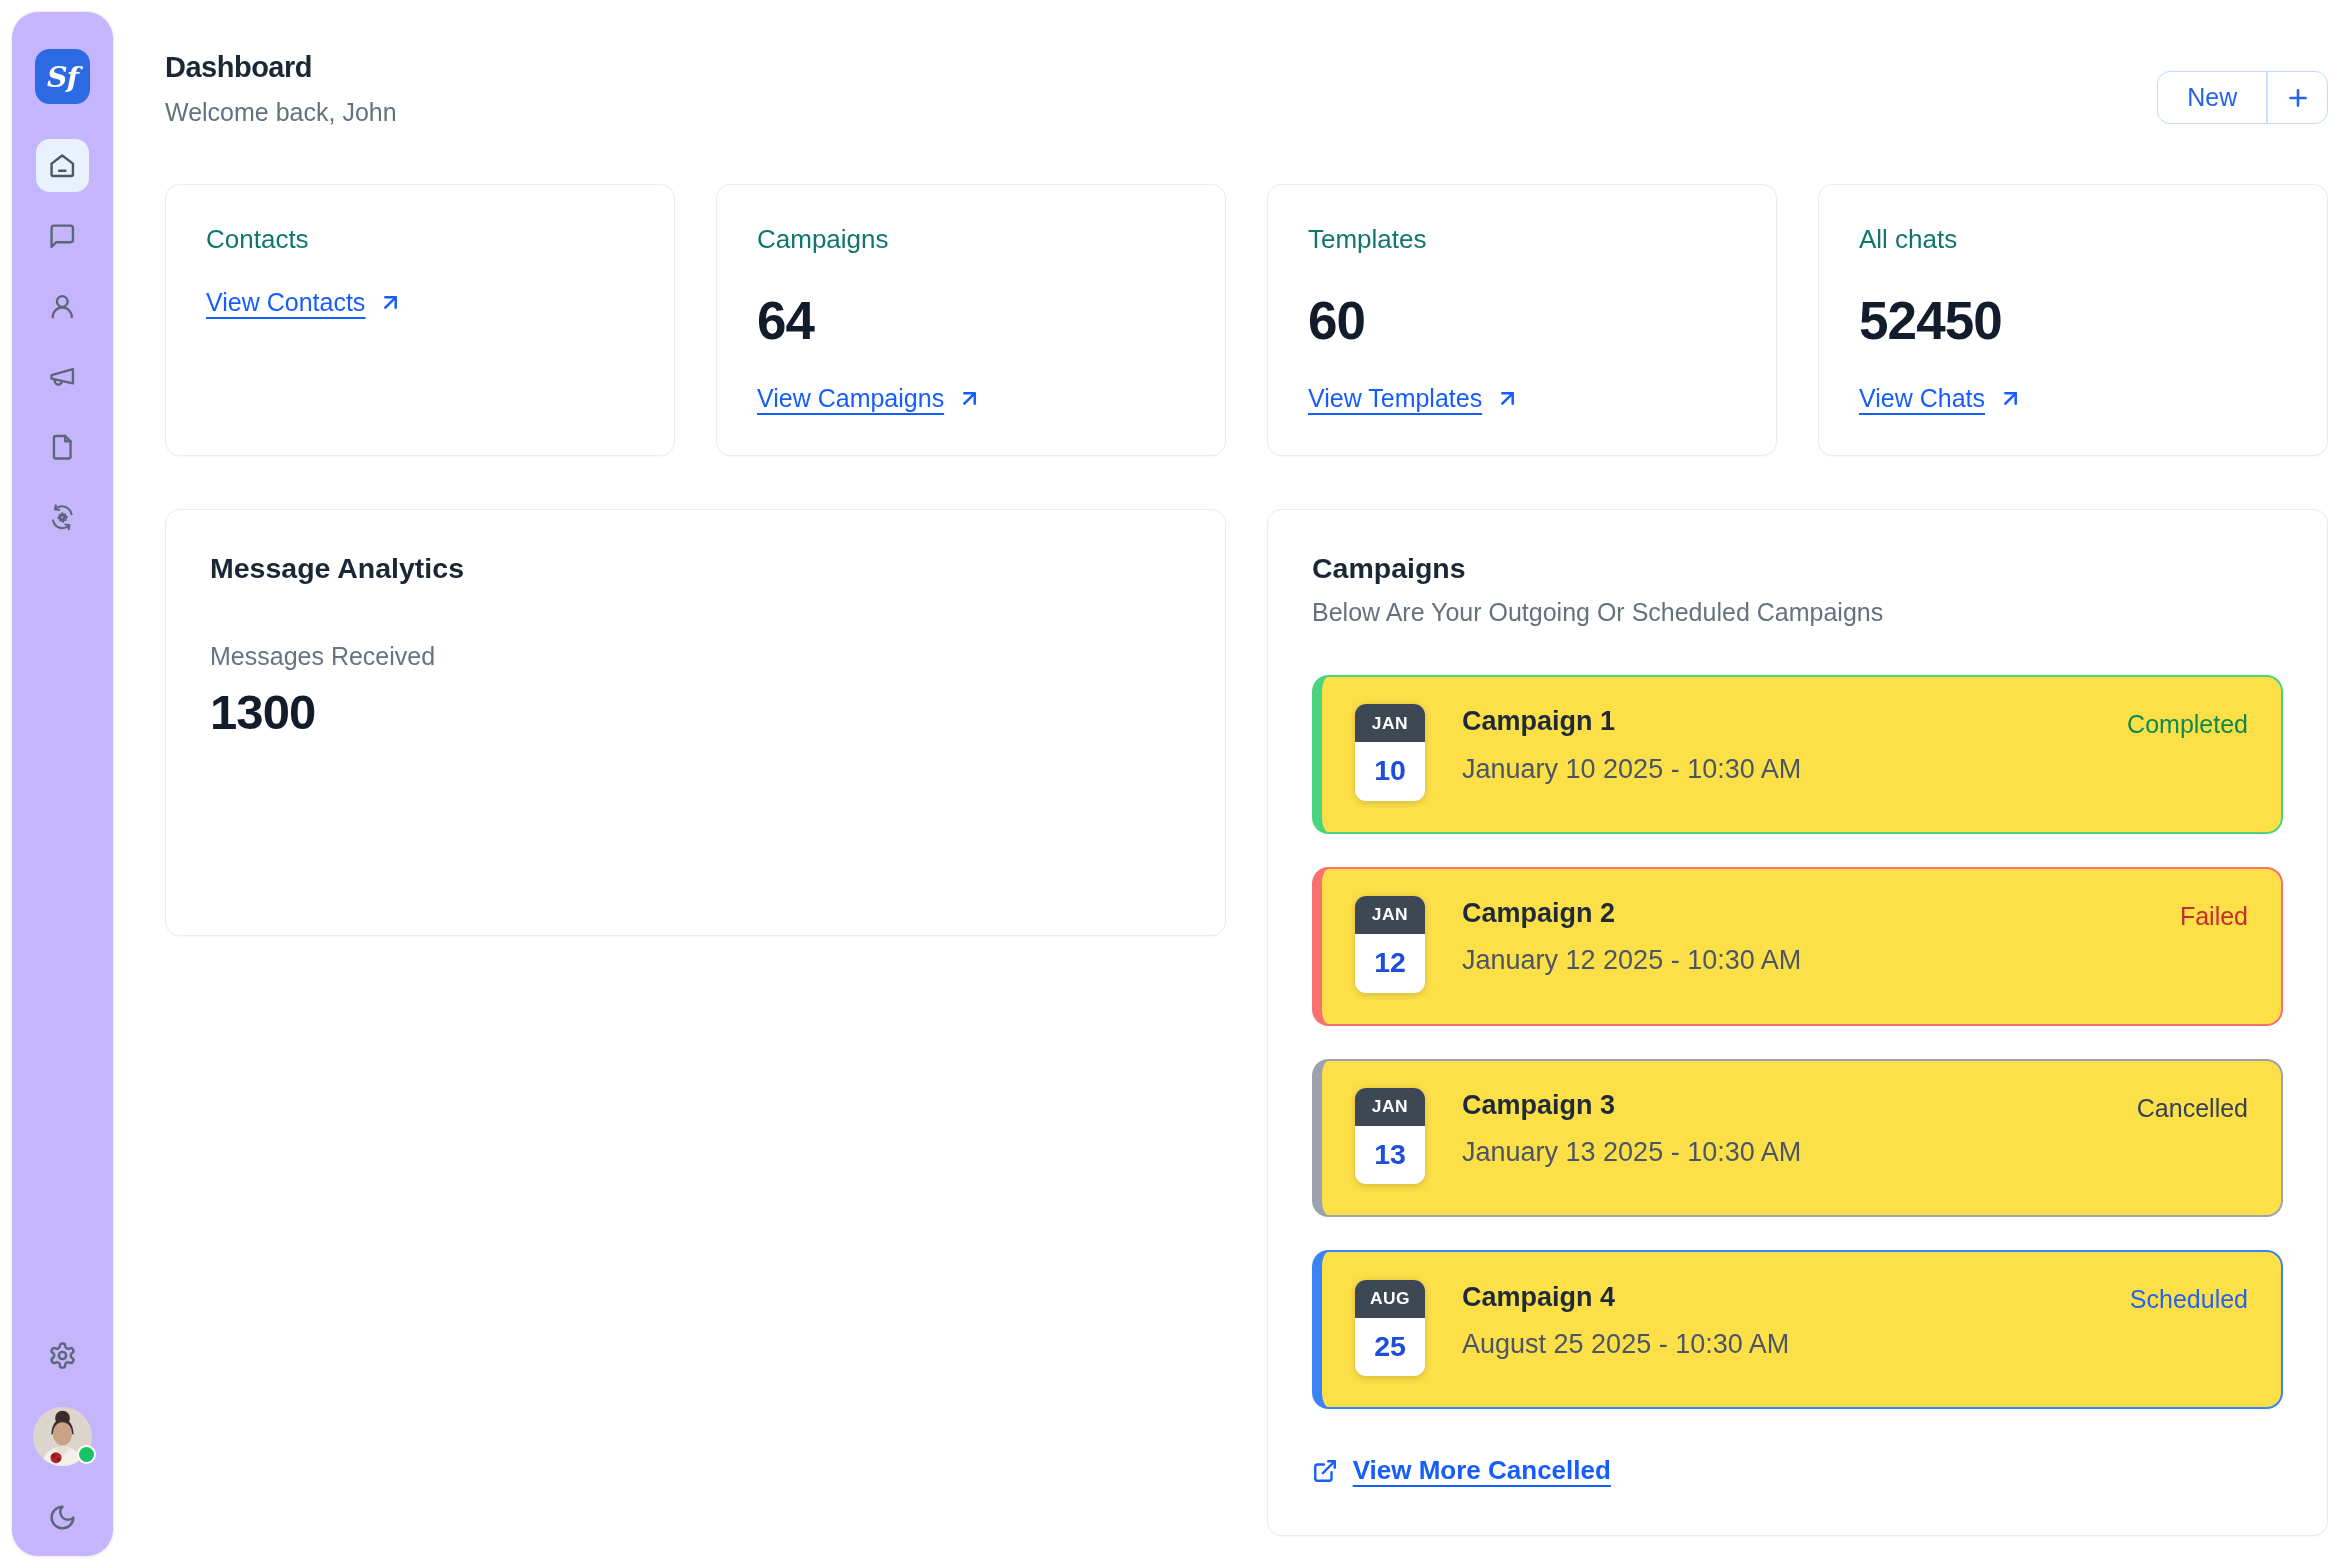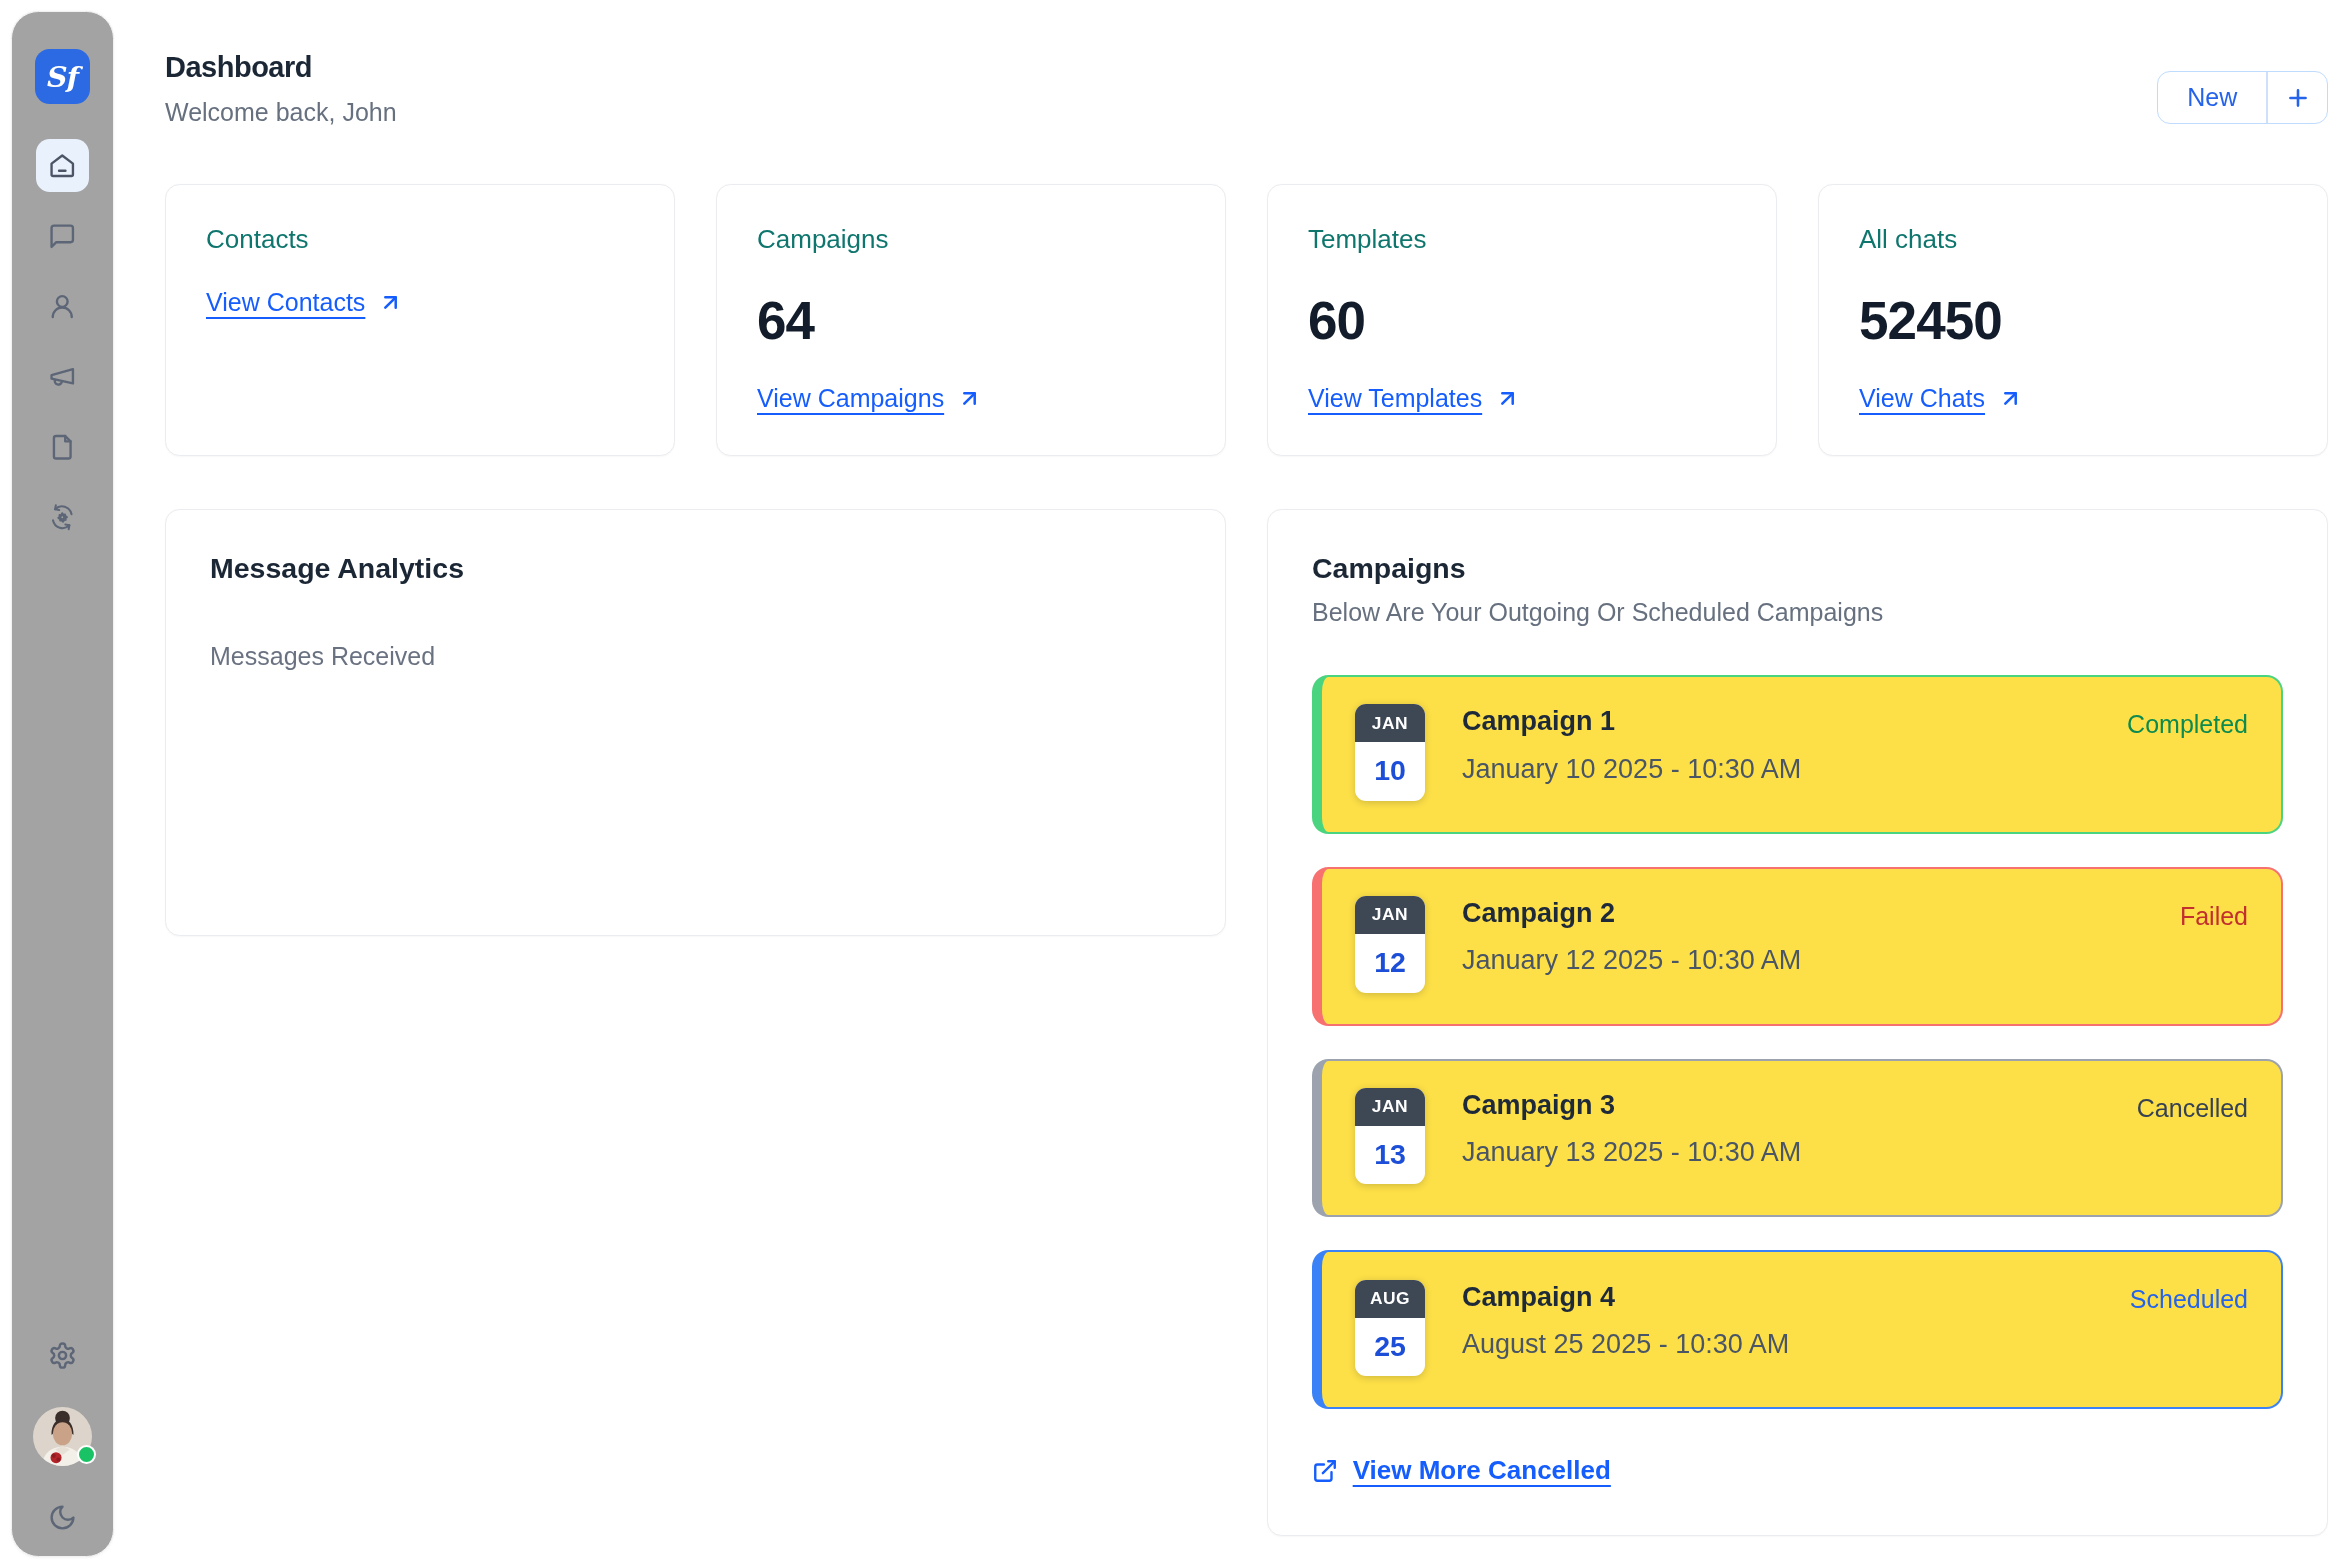--- a/index.html
+++ b/index.html
@@ -9,21 +9,21 @@
     background:#ffffff;
     font-family:"Liberation Sans","DejaVu Sans",sans-serif;
     color:#1e2939;
     overflow:hidden;
   }
   svg { display:block; }
 
   
   .sidebar {
     position:absolute; left:11px; top:11px; bottom:11px; width:103px;
-    background:#a3a3a3;
+    background:#c4b5fd;
     border:1.8px solid #f1f1f3;
     border-radius:27.5px;
     box-shadow:0 0.9px 2.8px rgba(16,24,40,.05);
     display:flex; flex-direction:column; align-items:center;
     padding:37px 0 24px;
   }
   .logo {
     width:55px; height:55px; border-radius:14.7px;
     background:#2b6ae3; color:#fff;
     display:flex; align-items:center; justify-content:center;
@@ -329,20 +329,21 @@
   </section>
 
   <section class="second-row">
 
     <div class="panel analytics">
       <div class="panel-title">Message Analytics</div>
 
 
       <div class="m2">
         <div class="metric-label">Messages Received</div>
+        <div class="metric-value">1300</div>
       </div>
     </div>
 
     <div class="panel campaigns">
       <div class="panel-title">Campaigns</div>
       <div class="panel-subtitle">Below Are Your Outgoing Or Scheduled Campaigns</div>
 
       <div class="campaign-list">
 
         <div class="campaign-card" style="border-color: rgb(75, 212, 127);">

